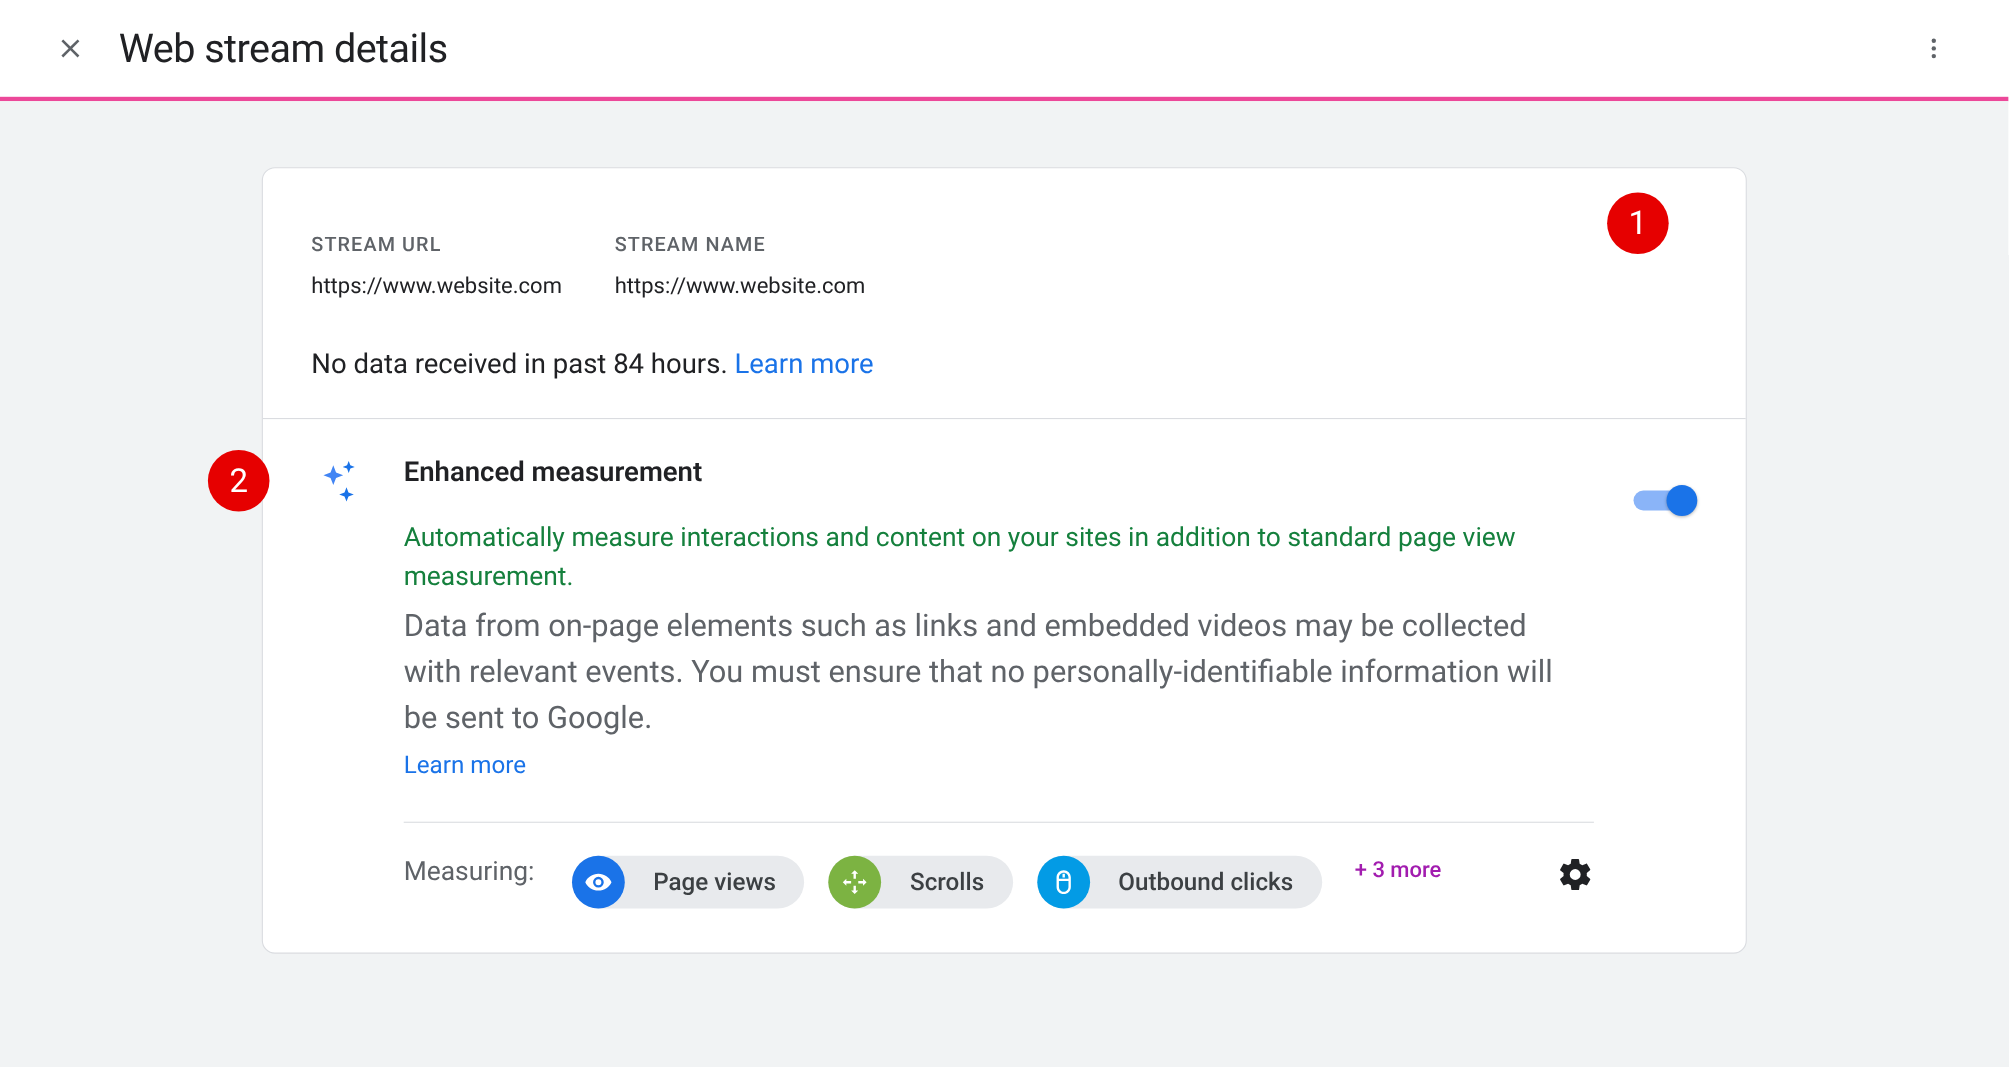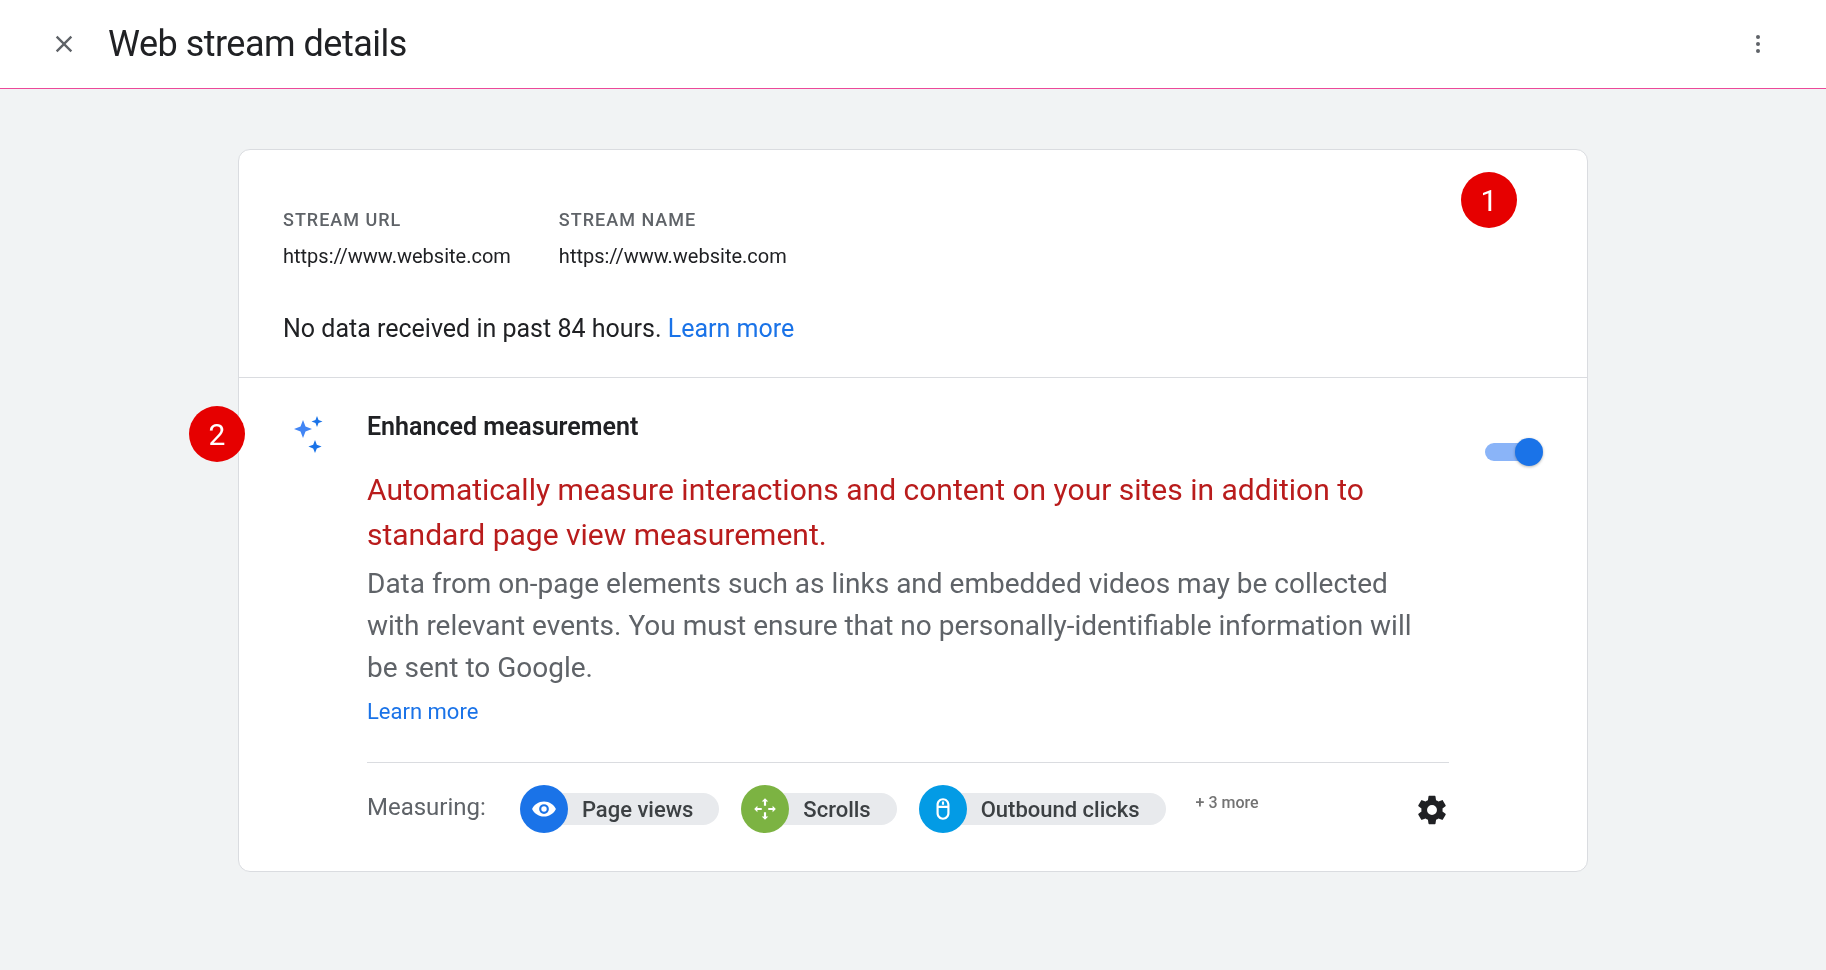--- a/index.html
+++ b/index.html
@@ -1,17 +1,17 @@
 <!DOCTYPE html>
 <html><head>
 <meta charset="utf-8">
 <style>
 *{box-sizing:border-box;margin:0;padding:0}
 body{font-family:'Google Sans',Roboto,Arial,sans-serif;background:#fff;color:#202124;width:1826px;height:970px;overflow:hidden}
-.header{display:flex;align-items:center;padding:20px 44px;border-bottom:1px solid #ec4899;background:#fff}
+.header{display:flex;align-items:center;padding:20px 44px;border-bottom:4px solid #ec4899;background:#fff}
 .close-btn{width:40px;height:40px;display:flex;align-items:center;justify-content:center;cursor:pointer;border-radius:50%}
 .close-btn svg{width:28px;height:28px;fill:#5f6368}
 .page-title{font-size:36px;font-weight:400;margin-left:24px;color:#202124;letter-spacing:-0.5px}
 .more-btn{margin-left:auto;width:48px;height:48px;display:flex;align-items:center;justify-content:center;cursor:pointer;border-radius:50%}
 .more-btn svg{width:24px;height:24px;fill:#5f6368}
 .content-area{background:#f1f3f4;padding:60px 0 120px;min-height:calc(100% - 92px);display:flex;justify-content:center}
 .card{background:#fff;border:1px solid #dadce0;border-radius:12px;width:1350px;position:relative}
 .stream-info{padding:59px 44px 34px}
 .row1{display:flex;gap:48px;margin-bottom:46px}
 .field{min-width:0}
@@ -28,38 +28,38 @@
 .copy-btn svg{width:32px;height:32px;fill:none;stroke:#5f6368;stroke-width:2.2}
 .row2{display:flex;gap:56px}
 .status-col{flex:1}
 .status-text{font-size:25px;color:#202124}
 .learn-link{color:#1a73e8;cursor:pointer}
 .divider{border-top:1px solid #dadce0}
 .enhanced{padding:34px 44px 40px;display:flex;gap:36px}
 .sparkle-icon svg{width:48px;height:48px}
 .enhanced-body{flex:1}
 .enhanced-title{font-size:25px;font-weight:600;color:#202124;margin-bottom:26px}
-.enhanced-desc{font-size:30px;color:#b91c1c;line-height:1.5;max-width:1020px}
+.enhanced-desc{font-size:24px;color:#15803d;line-height:1.5;max-width:1020px}
 .enhanced-sub{font-size:28px;color:#5f6368;line-height:1.5;max-width:1060px;margin-top:6px}
 .learn-more-block{font-size:22px;color:#1a73e8;margin-top:10px;cursor:pointer}
 .toggle-wrap{display:flex;align-items:flex-start;padding-top:26px}
 .toggle{width:58px;height:28px;position:relative;cursor:pointer}
 .toggle-track{position:absolute;width:46px;height:18px;background:#8ab4f8;border-radius:10px;top:5px;left:0}
 .toggle-thumb{position:absolute;width:28px;height:28px;background:#1a73e8;border-radius:50%;right:0;top:0;box-shadow:0 1px 3px rgba(0,0,0,.3)}
 .enhanced-hr{border-top:1px solid #dadce0;margin:38px 0 30px}
 .measuring-row{display:flex;align-items:flex-start;gap:22px}
 .measuring-label{font-size:24px;color:#5f6368;margin-right:12px}
-.chip{display:flex;align-items:center;background:#e8eaed;border-radius:24px;height:32px;padding-right:26px;gap:14px}
+.chip{display:flex;align-items:center;background:#e8eaed;border-radius:24px;height:48px;padding-right:26px;gap:26px}
 .chip-icon{width:48px;height:48px;border-radius:50%;display:flex;align-items:center;justify-content:center;flex-shrink:0}
 .chip-icon svg{width:26px;height:26px;fill:#fff}
 .chip-blue{background:#1a73e8}
 .chip-green{background:#7cb342}
 .chip-cyan{background:#039be5}
 .chip-label{font-size:22px;color:#3c4043;font-weight:500}
-.more-link{font-size:16px;color:#737373;font-weight:500;cursor:pointer;margin-left:8px}
+.more-link{font-size:20px;color:#a21caf;font-weight:500;cursor:pointer;margin-left:8px}
 .gear-btn{margin-left:auto;cursor:pointer}
 .gear-btn svg{width:34px;height:34px;fill:#202124}
 .anno{position:absolute;width:56px;height:56px;background:#e60000;border-radius:50%;color:#fff;font-size:30px;font-weight:400;display:flex;align-items:center;justify-content:center;z-index:10}
 .anno1{top:22px;right:70px}
 .anno2{top:256px;left:-50px}
 </style>
 </head>
 <body>
 
 <div class="header">

